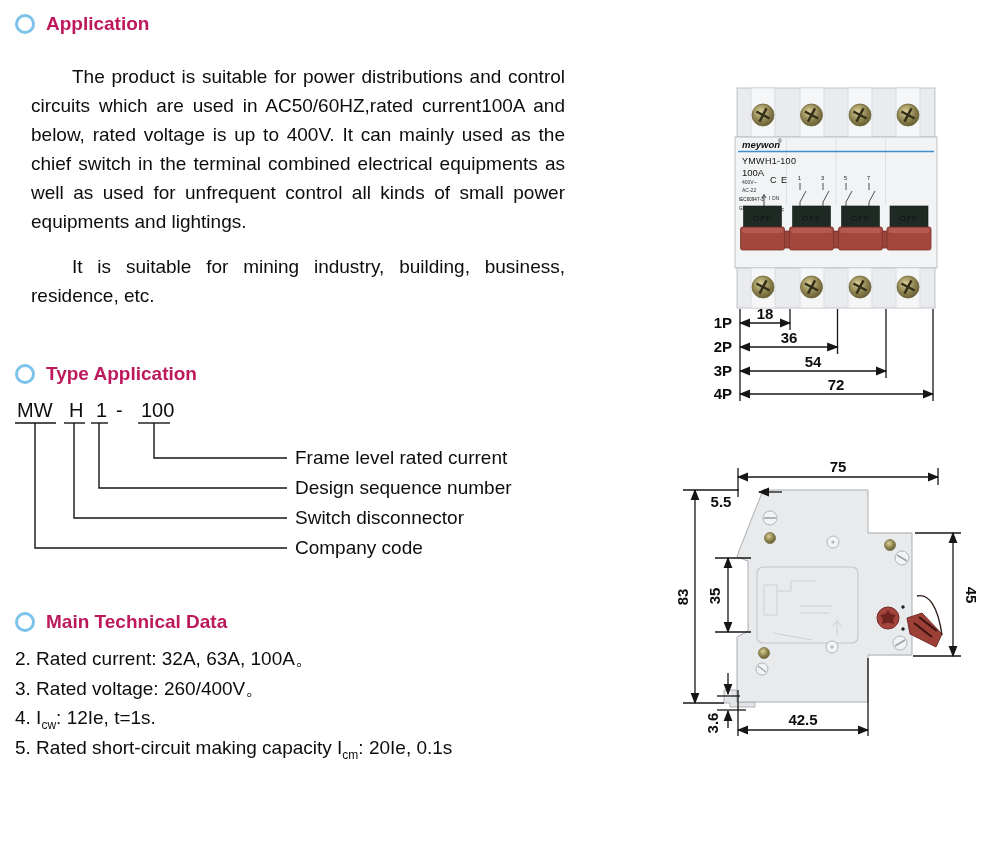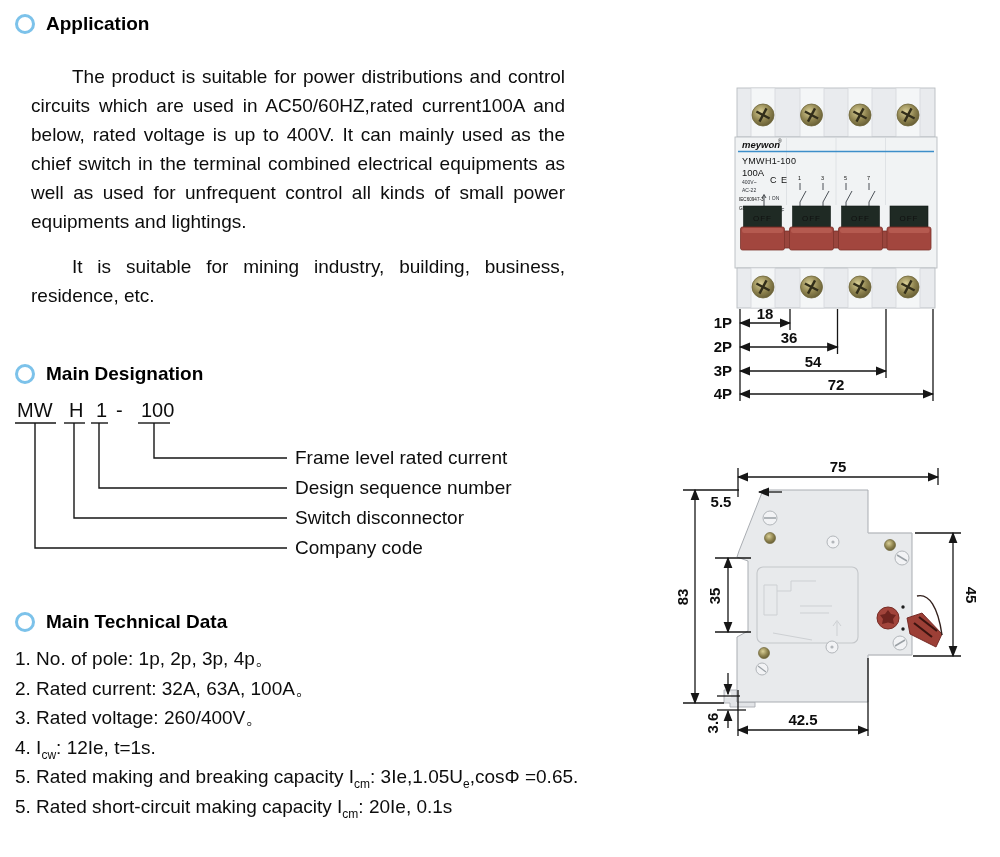--- a/index.html
+++ b/index.html
@@ -1,19 +1,19 @@
 <!DOCTYPE html>
 <html><head>
 <meta charset="utf-8">
 <style>
   html,body{margin:0;padding:0;background:#fff;}
   .page{position:relative;width:1000px;height:857px;background:#ffffff;
         font-family:"Liberation Sans",sans-serif;color:#0d0d0d;overflow:hidden;}
   .sec-head{position:absolute;display:flex;align-items:center;gap:11px;
-            font-size:19px;font-weight:bold;color:#000000;}
+            font-size:19px;font-weight:bold;color:#be185d;}
   .bullet{width:14px;height:14px;border:3px solid #7cc2ea;border-radius:50%;
           background:#fff;flex:0 0 auto;}
   .app-text{position:absolute;left:15px;top:46px;width:566px;
             font-size:19px;line-height:29px;text-align:justify;}
   .app-text p{margin:16px;text-indent:41px;}
   .tech-list{position:absolute;left:15px;top:644px;width:568px;margin:0;padding:0;
              list-style:none;font-size:19px;line-height:29.5px;text-align:justify;}
   .tech-list li{padding-left:26px;text-indent:-26px;}
   sub{font-size:12px;line-height:0;}
   svg{position:absolute;}
@@ -35,21 +35,21 @@
     <span>Application</span>
   </div>
 
   <div class="app-text">
     <p>The product is suitable for power distributions and control circuits which are used in AC50/60HZ,rated current100A and below, rated voltage is up to 400V. It can mainly used as the chief switch in the terminal combined electrical equipments as well as used for unfrequent control all kinds of small power equipments and lightings.</p>
     <p>It is suitable for mining industry, building, business, residence, etc.</p>
   </div>
 
   <div class="sec-head" style="left:15px;top:363px;">
     <span class="bullet"></span>
-    <span>Main Designation</span>
+    <span>Type Application</span>
   </div>
 
   <svg style="left:15px;top:395px;" width="560" height="172" viewBox="0 0 560 172">
     <g>
       <text class="tdtxt" x="2" y="22">MW</text>
       <text class="tdtxt" x="54" y="22">H</text>
       <text class="tdtxt" x="81" y="22">1</text>
       <text class="tdtxt" x="101" y="22">-</text>
       <text class="tdtxt" x="126" y="22">100</text>
     </g>
@@ -72,25 +72,23 @@
       <text class="tdlab" x="280" y="159">Company code</text>
     </g>
   </svg>
 
   <div class="sec-head" style="left:15px;top:611px;text-align:center;">
     <span class="bullet"></span>
     <span>Main Technical Data</span>
   </div>
 
   <ul class="tech-list">
-    <li><span>1. No. of pole: 1p, 2p, 3p, 4p。</span></li>
     <li><span>2. Rated current: 32A, 63A, 100A。</span></li>
     <li><span>3. Rated voltage: 260/400V。</span></li>
     <li><span>4. I</span><sub>cw</sub><span>: 12Ie, t=1s.</span></li>
-    <li><span>5. Rated making and breaking capacity I</span><sub>cm</sub><span>: 3Ie,1.05U</span><sub>e</sub><span>,cosΦ =0.65.</span></li>
     <li><span>5. Rated short-circuit making capacity I</span><sub>cm</sub><span>: 20Ie, 0.1s</span></li>
   </ul>
 
 
   <svg style="left:690px;top:85px;" width="310" height="325" viewBox="0 0 310 325">
     <defs>
       <radialGradient id="brass" cx="40%" cy="35%" r="75%">
         <stop offset="0%" stop-color="#d9cf96"></stop>
         <stop offset="55%" stop-color="#8d824e"></stop>
         <stop offset="100%" stop-color="#5c542e"></stop>

